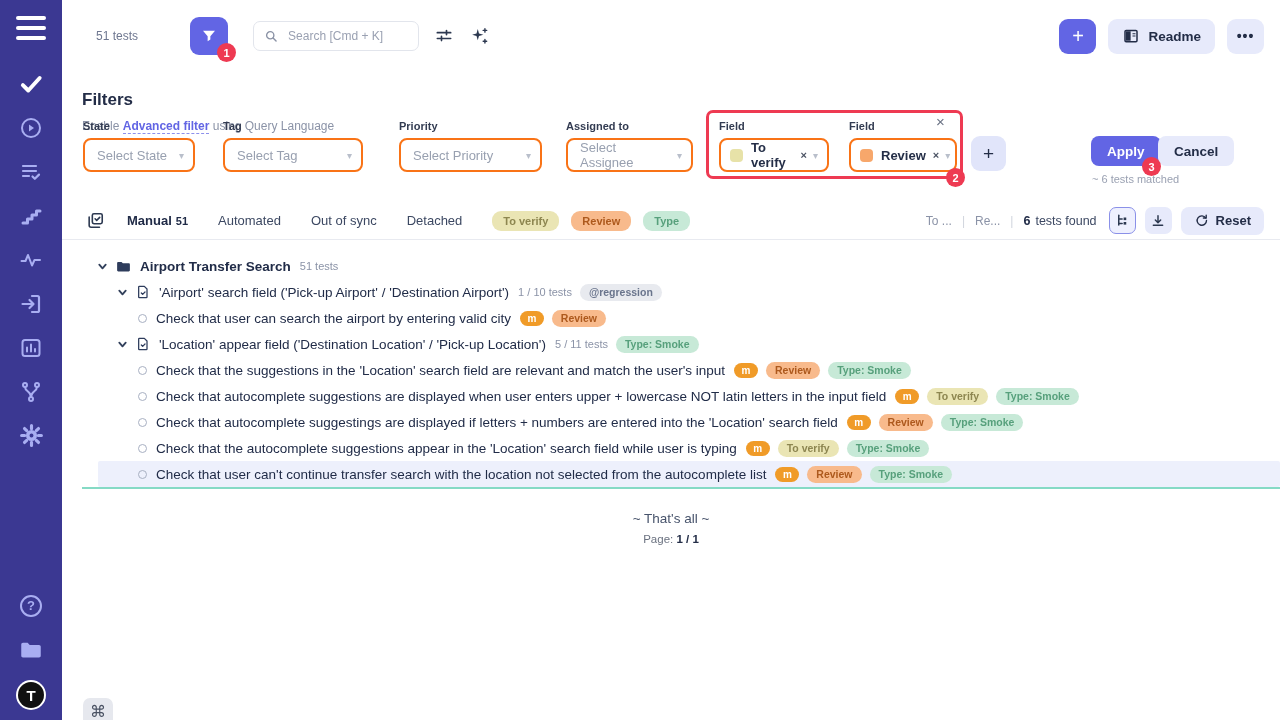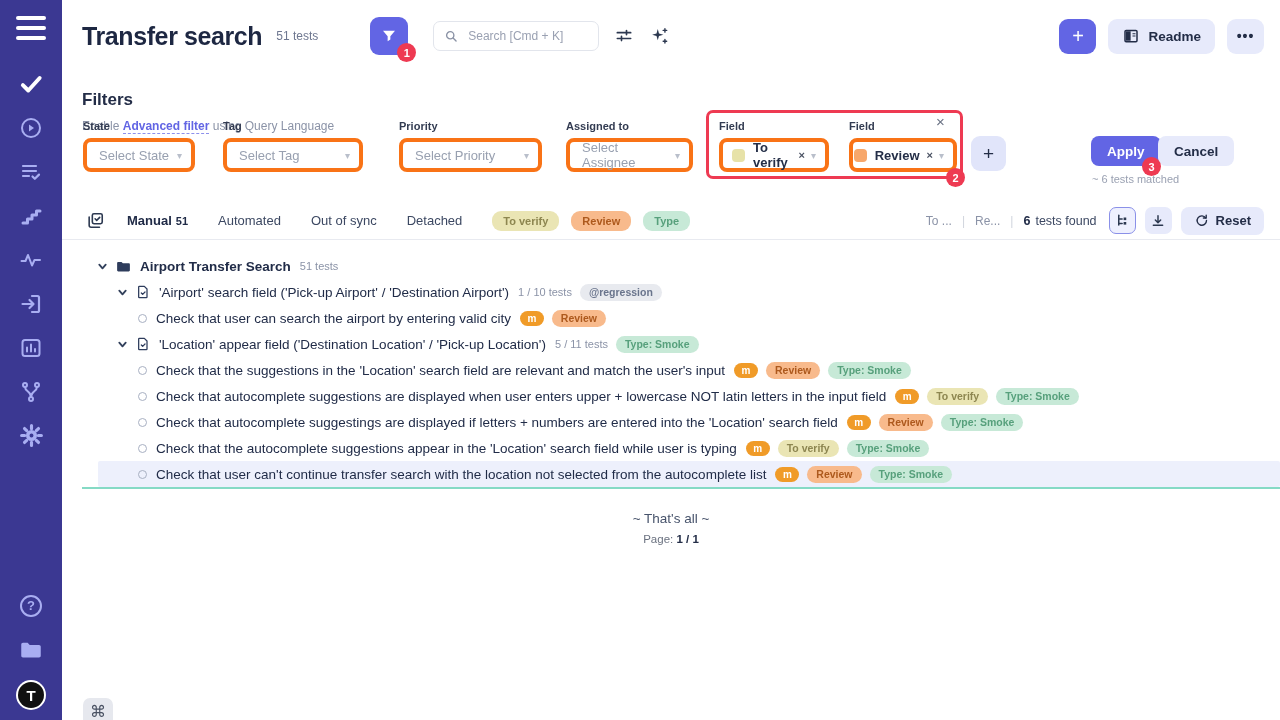--- a/index.html
+++ b/index.html
@@ -44,21 +44,21 @@
   .btn-dots { margin-left:12px; width:37px; padding:0; font-size:14px; letter-spacing:1px; }
 
   
   .filters { position:relative; height:130px; }
   .filters-head { position:absolute; left:20px; top:18px; display:flex; align-items:baseline; gap:9px;flex-direction:column; }
   .filters-title { font-size:17px; font-weight:bold; color:#232d47; }
   .filters-sub { font-size:12px; color:#8b93a7; }
   .adv-link { color:#6265e4; font-weight:bold; border-bottom:1px dashed #8d90ec; cursor:pointer; }
   .fgroup { position:absolute; top:48px; }
   .flabel { font-size:11px; font-weight:bold; color:#333c52; margin-bottom:6px; }
-  .fselect { height:34px; border:4px solid #f97316; border-radius:8px; background:#fff; display:flex; align-items:center; padding:0 9px 0 12px; font-size:13px; color:#98a0b0; cursor:pointer;justify-content:flex-end; }
+  .fselect { height:34px; border:2px solid #f97316; border-radius:8px; background:#fff; display:flex; align-items:center; padding:0 9px 0 12px; font-size:13px; color:#98a0b0; cursor:pointer; }
   .fselect .ph { flex:1; }
   .caret { color:#b9bfcb; font-size:10px; margin-left:6px; }
   .swatch { width:13px; height:13px; border-radius:4px; margin-right:8px; flex-shrink:0; }
   .fval { font-weight:bold; color:#242e47; }
   .xsmall { color:#4a5263; font-size:11px; font-weight:bold; margin-left:7px; cursor:pointer; }
   .fclose { position:absolute; left:874px; top:42px; color:#6a7284; font-size:15px; line-height:1; cursor:pointer; }
   .redbox { position:absolute; left:644px; top:38px; width:257px; height:69px; border:3px solid #ee3a52; border-radius:7px; pointer-events:none; }
   .badge-2 { position:absolute; left:884px; top:96px; }
   .addfilter { position:absolute; left:909px; top:64px; width:35px; height:35px; background:#e1e5fa; border-radius:9px; color:#232d47; font-size:19px; display:flex; align-items:center; justify-content:center; cursor:pointer; }
   .apply-btn { position:absolute; left:1029px; top:64px; height:30px; padding:0 16px; background:#6265e4; border-radius:8px; color:#fff; font-size:13.5px; font-weight:bold; display:flex; align-items:center; cursor:pointer; }
@@ -191,21 +191,20 @@
       </div>
       <div class="avatar">
           <span class="inner">T</span>
         </div>
     </div>
   </aside>
 
   <main class="main">
 
     <header class="topbar">
-      <span class="title">Transfer search</span>
       <span class="tests-count">51 tests</span>
 
       <div class="filter-btn">
         <svg width="18" height="18" viewBox="0 0 24 24" fill="#ffffff">
             <path d="M4 5h16l-6.2 7.3v4.5l-3.6 2.2v-6.7L4 5z"></path>
           </svg>
         <span class="num-badge">1</span>
       </div>
 
       <div class="searchbox">

